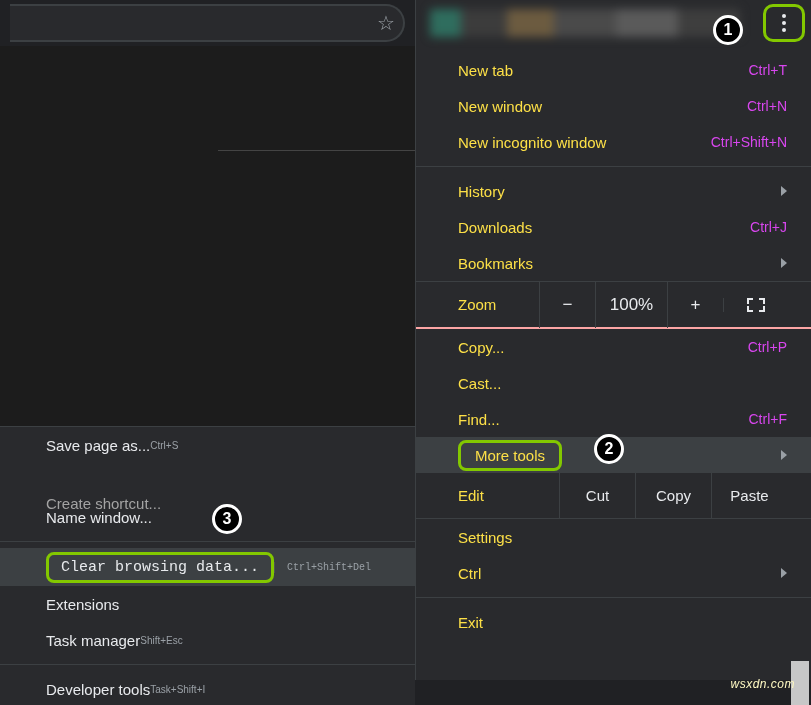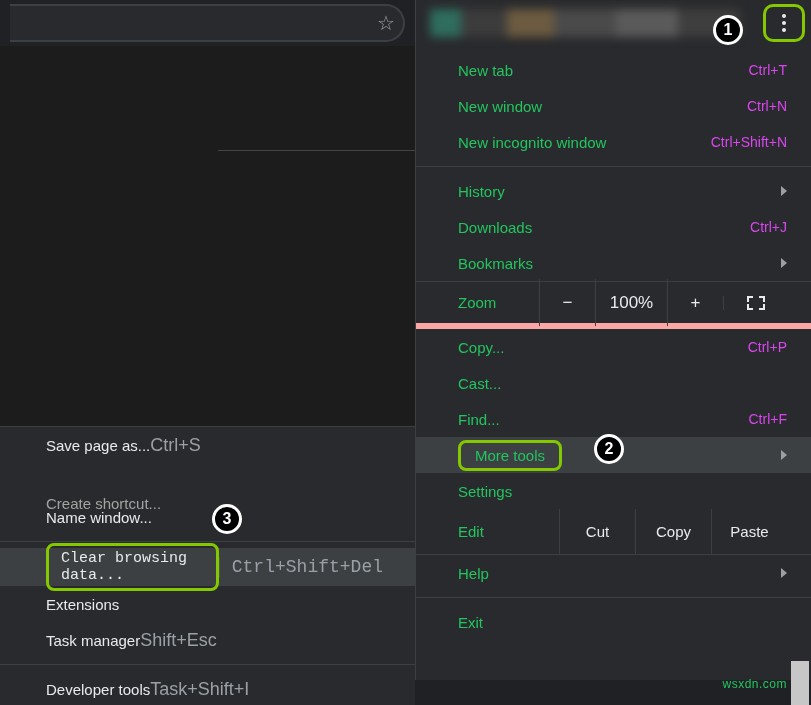--- a/index.html
+++ b/index.html
@@ -74,28 +74,28 @@
   }
   .kebab-dots { display:flex; flex-direction:column; gap:3px; }
   .kebab-dots span { width:4px; height:4px; background:#e8eaed; border-radius:50%; }
 
   .menu-section { padding-top:6px; }
   .menu-row {
     display:flex; align-items:center; justify-content:space-between;
     height:36px; padding:0 24px 0 42px;
   }
   .menu-row.zoom-row, .menu-row.edit-row { padding-left:28px; }
-  .menu-row .lbl { color:#22c55e; }
+  .menu-row .lbl { color:#fde047; }
   .menu-row .sc  { color:#d946ef; font-size:14px; }
   .submenu-caret {
     width:0;height:0;border-top:5px solid transparent;border-bottom:5px solid transparent;border-left:6px solid #9aa0a6;
   }
   .hr { height:1px; background:#3c4043; margin:6px 0; }
 
-  .zoom-row { height:48px; border-top:1px solid #3c4043; border-bottom:6px solid #fca5a5; }
+  .zoom-row { height:48px; border-top:1px solid #3c4043; border-bottom:2px solid #fca5a5; }
   .zoom-controls { display:flex; align-items:center; gap:0; }
   .zoom-cell { width:56px; text-align:center; color:#e8eaed; font-size:17px; height:47px; line-height:47px; border-left:1px solid #3c4043; }
   .zoom-val  { width:72px; }
   .fullscreen { width:64px; border-left:1px solid #3c4043; display:flex; align-items:center; justify-content:center; }
   .fs-icon { display:inline-block; width:18px; height:14px; position:relative; }
   .fs-icon i{position:absolute;width:6px;height:6px;border:2px solid #e8eaed;}
   .fs-icon i.tl{top:0;left:0;border-right:none;border-bottom:none;}
   .fs-icon i.tr{top:0;right:0;border-left:none;border-bottom:none;}
   .fs-icon i.bl{bottom:0;left:0;border-right:none;border-top:none;}
   .fs-icon i.br{bottom:0;right:0;border-left:none;border-top:none;}
@@ -114,44 +114,45 @@
   
   .sub-menu {
     position:absolute; left:0; top:426px; width:415px;
     background:#292a2d;
     border-top:1px solid #3c4043;
   }
   .sub-row {
     display:flex; align-items:center; 
     height:36px; padding:0 32px 0 46px; color:#e8eaed;
   }
-  .sub-row .sc { color:#9aa0a6; font-size:18px; }
+  .sub-row .sc { color:#9aa0a6; font-size:10px; }
   .sub-row.disabled .lbl { color:#a3a3a3;margin-top:44px; }
   .sub-hr { height:1px; background:#3c4043; margin:6px 0; }
   .cbd-row { background:#3c4043; height:38px;font-family:Liberation Mono, monospace; }
   .cbd-row .cbd-badge { border:3px solid #83c800; border-radius:8px; padding:4px 12px; }
   .cbd-row .sc-box { border-left:1px solid #505254; padding-left:12px; }
 
   
   .step {
     position:absolute;
     width:30px; height:30px;
     background:#000; color:#fff;
     border:3px solid #fff;
     border-radius:50%;
     display:flex; align-items:center; justify-content:center;
     font-weight:bold; font-size:16px;
     z-index:50;
   }
 
   
   .wm {
-    position:absolute; right:24px; bottom:14px;
-    color:#22c55e; font-size:12px; letter-spacing:0.5px;
+    position:absolute; right:16px; bottom:14px;
+    color:#fef9c3; font-size:12px; letter-spacing:0.5px;
     font-family: Arial, sans-serif;
+    font-style: italic;
   }
   .scroll-thumb {
     position:absolute; right:2px; bottom:0; width:18px; height:44px; background:#c7c7c7;
   }
 </style>
 </head>
 <body>
 
 <div class="canvas">
 
@@ -234,34 +235,34 @@
         <span class="sc">Ctrl+F</span>
       </div>
 
       <div class="menu-row more-tools-row">
         <span class="mt-badge">
           <span class="lbl">More tools</span>
         </span>
         <span class="submenu-caret"></span>
       </div>
 
-      <div class="menu-row">
-        <span class="lbl">Settings</span>
-      </div>
-
       <div class="menu-row edit-row">
         <span class="lbl" style="padding-left:14px">Edit</span>
         <div class="edit-btns">
           <div class="edit-cell">Cut</div>
           <div class="edit-cell">Copy</div>
           <div class="edit-cell">Paste</div>
         </div>
       </div>
-      <div class="menu-row">
-        <span class="lbl">Help</span>
+
+      <div class="menu-row">
+        <span class="lbl">Settings</span>
+      </div>
+      <div class="menu-row">
+        <span class="lbl">Ctrl</span>
         <span class="submenu-caret"></span>
       </div>
 
       <div class="hr"></div>
 
       <div class="menu-row">
         <span class="lbl">Exit</span>
       </div>
     </div>
   </div>

